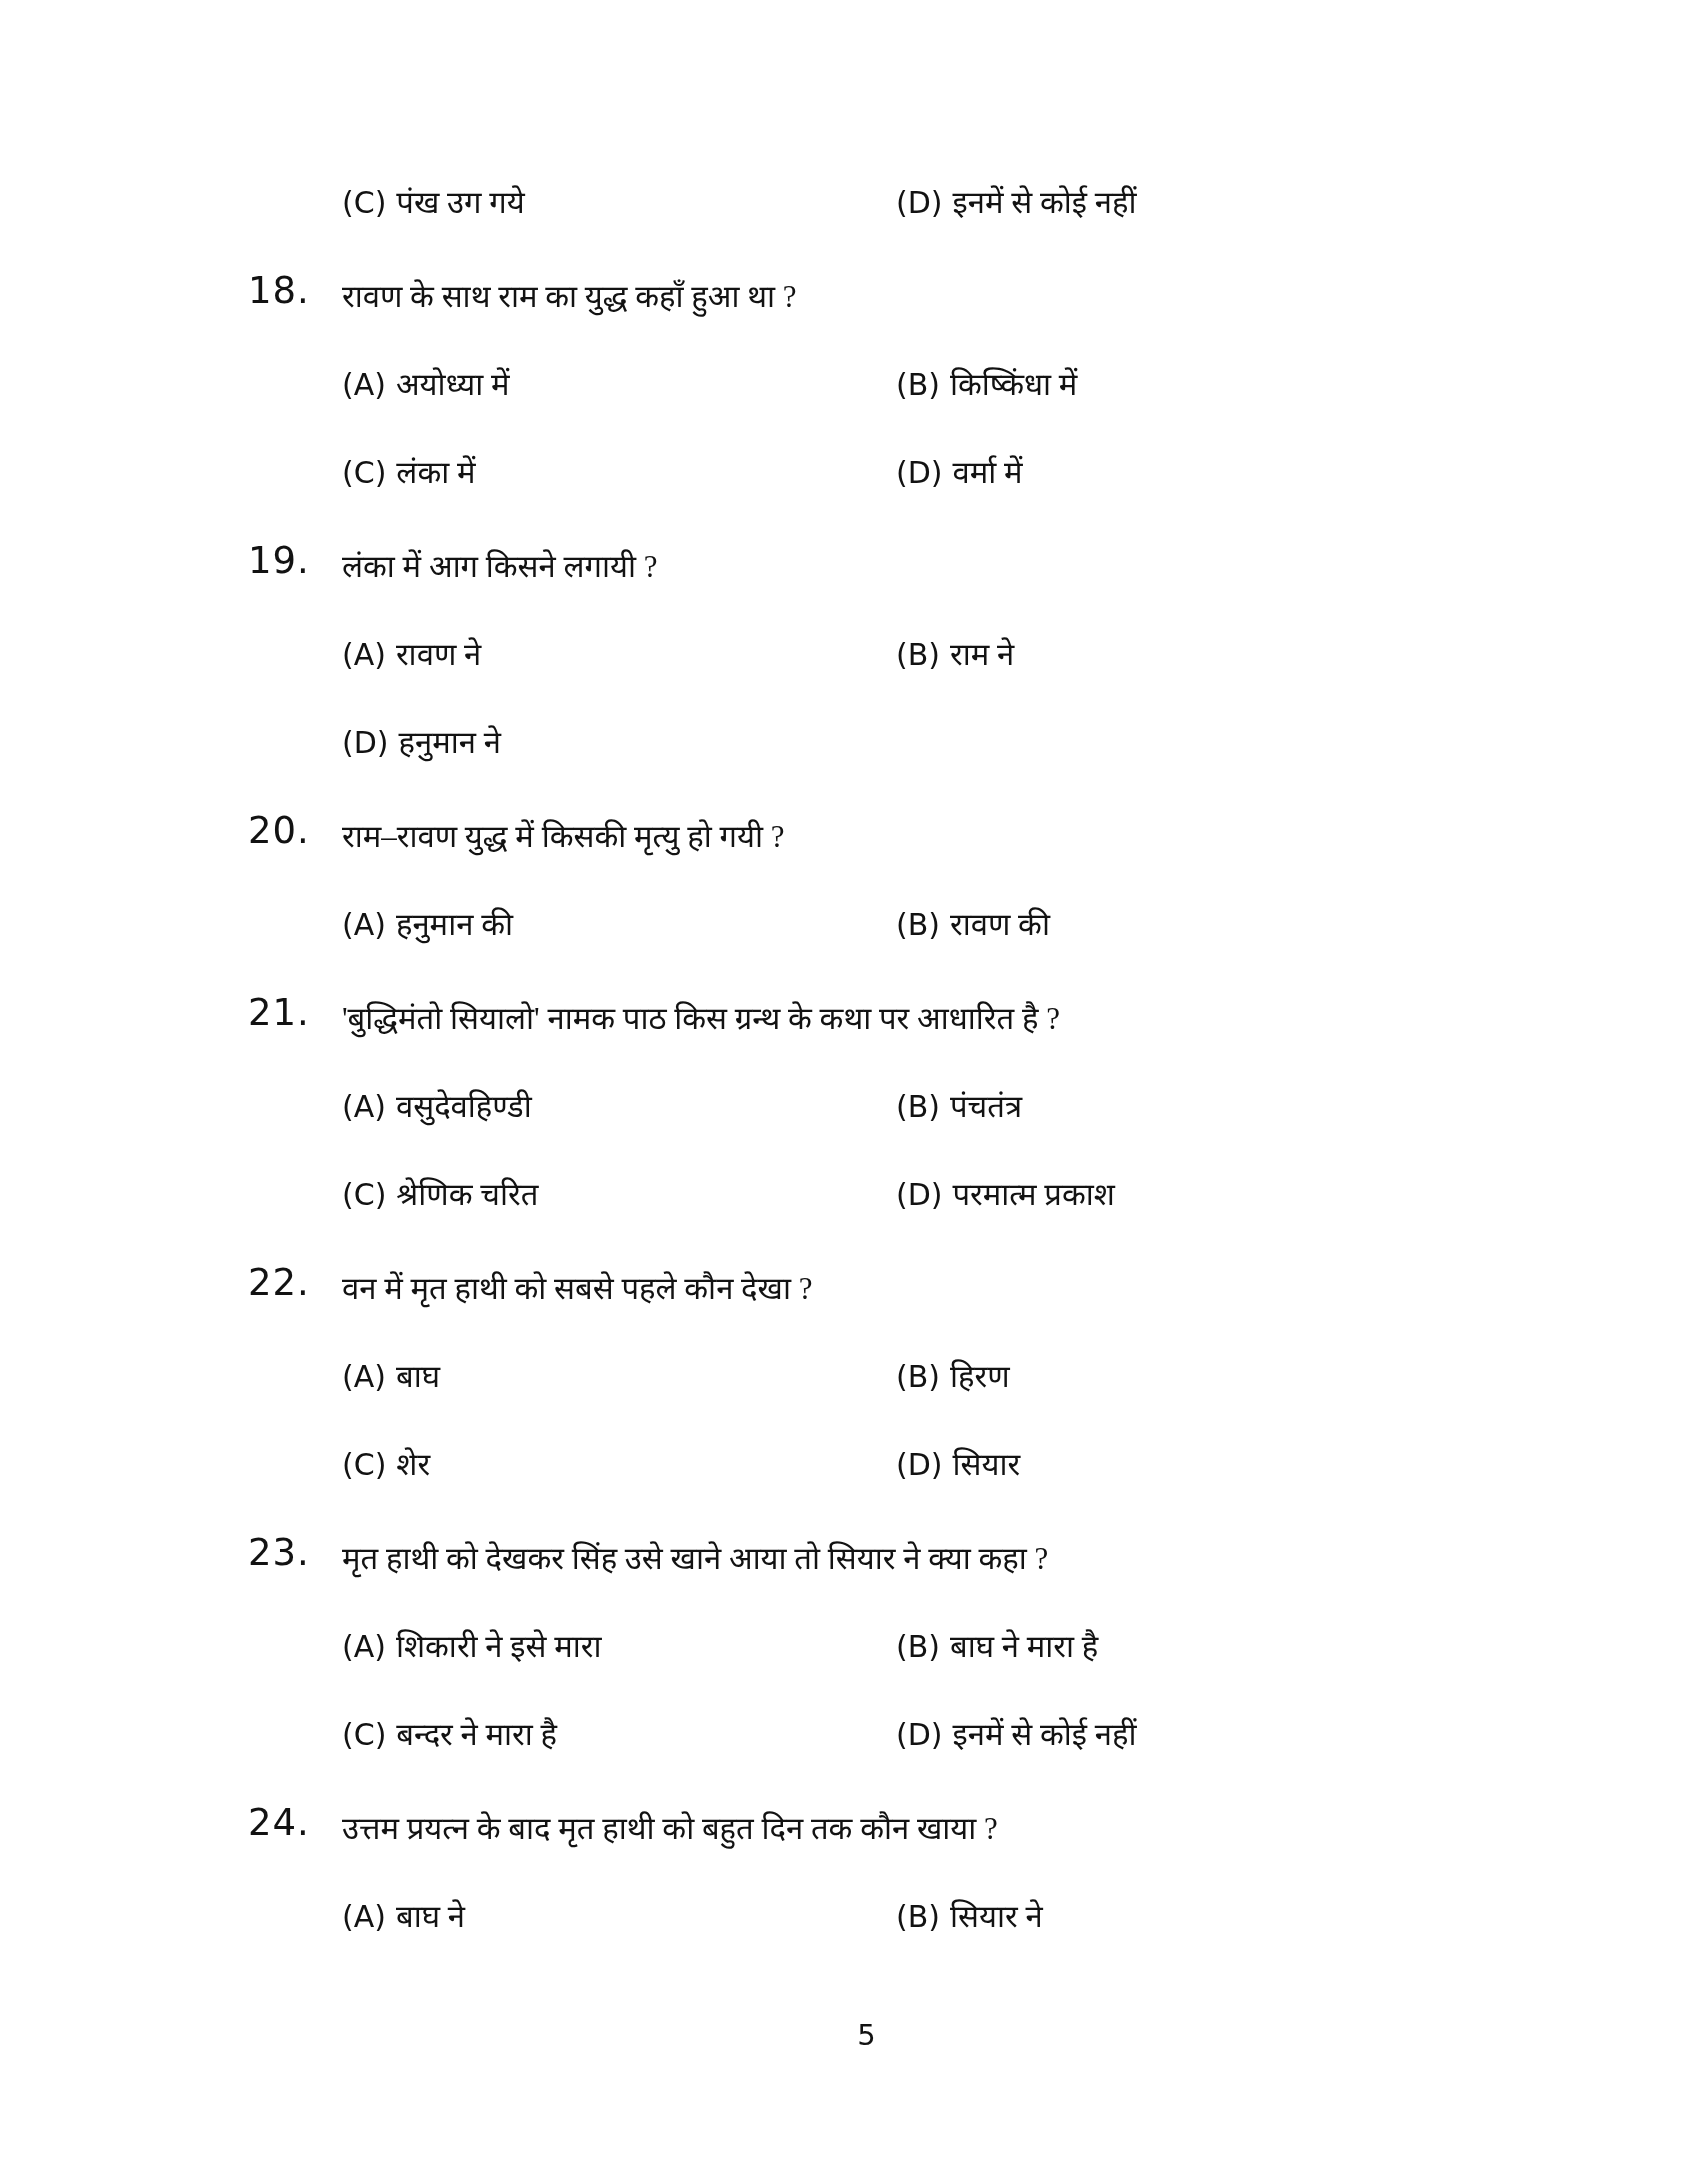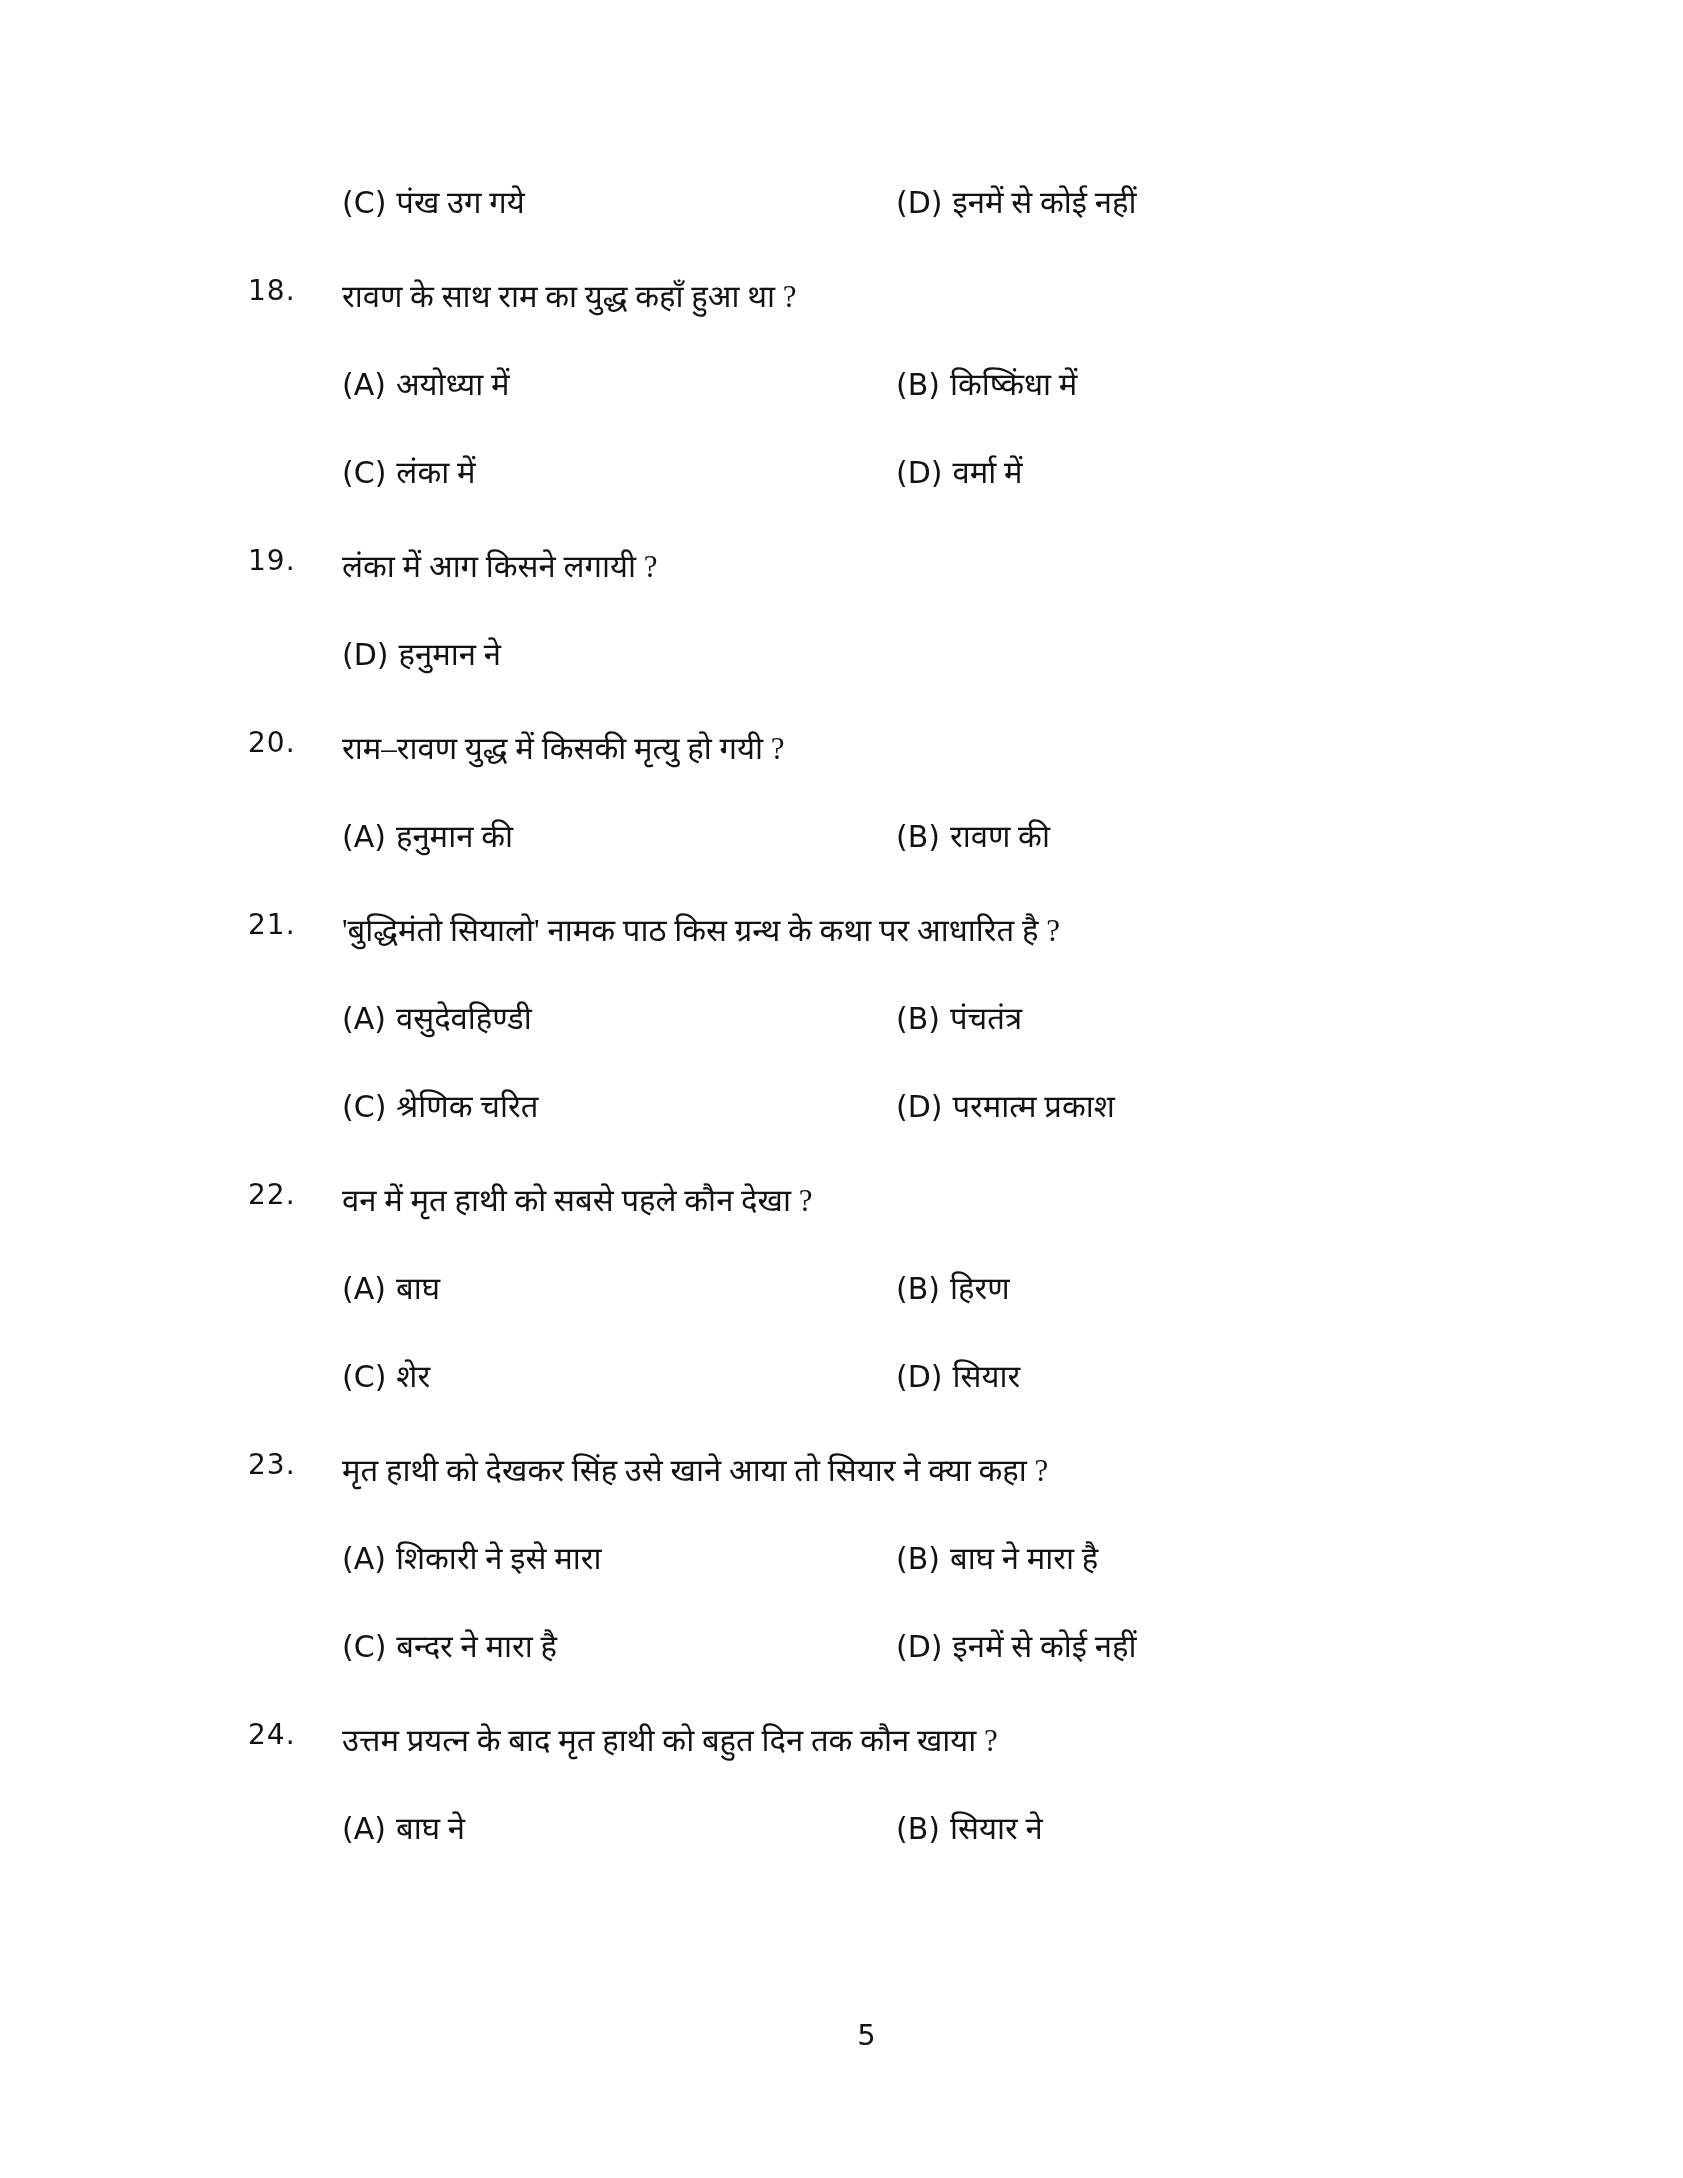--- a/index.html
+++ b/index.html
@@ -30,21 +30,21 @@
     font-size: 31px;
     white-space: nowrap;
   }
   
   .q-row {
     display: flex;
   }
   .q-num {
     flex: 0 0 94px;
     font-family: "DejaVu Sans", "Liberation Sans", sans-serif;
-    font-size: 28px;
+    font-size: 37px;
     letter-spacing: 1px;
   }
   .q-text {
     flex: 1 1 auto;
     margin-top: 6px;
   }
   
   .opt-row {
     margin-left: 94px;
     display: grid;
@@ -106,20 +106,28 @@
     </div>
   </section>
 
   <section>
     <div class="row q-row">
       <span class="q-num">19.</span>
       <span class="q-text">लंका में आग किसने लगायी ?</span>
     </div>
     <div class="row opt-row">
       <div class="opt">
+        <span class="opt-label">(A)</span><span class="opt-text">रावण ने</span>
+      </div>
+      <div class="opt">
+        <span class="opt-label">(B)</span><span class="opt-text">राम ने</span>
+      </div>
+    </div>
+    <div class="row opt-row">
+      <div class="opt">
         <span class="opt-label">(D)</span><span class="opt-text">हनुमान ने</span>
       </div>
     </div>
   </section>
 
   <section>
     <div class="row q-row">
       <span class="q-num">20.</span>
       <span class="q-text">राम–रावण युद्ध में किसकी मृत्यु हो गयी ?</span>
     </div>

